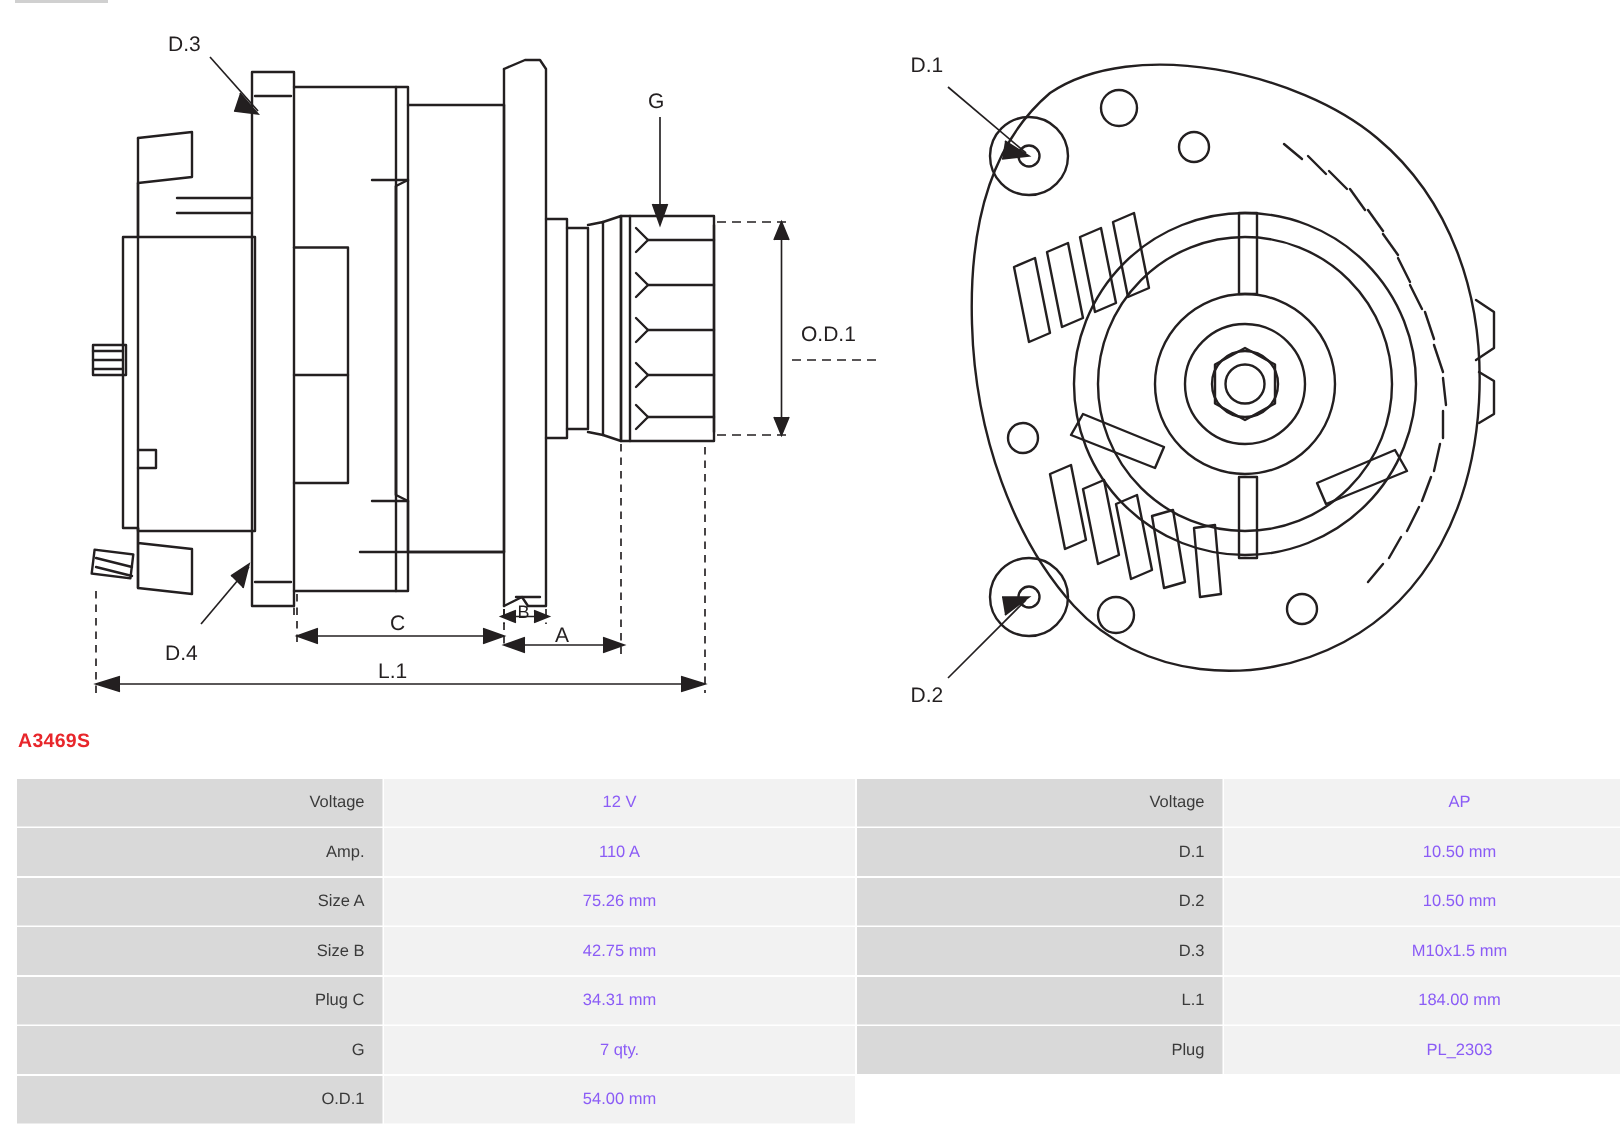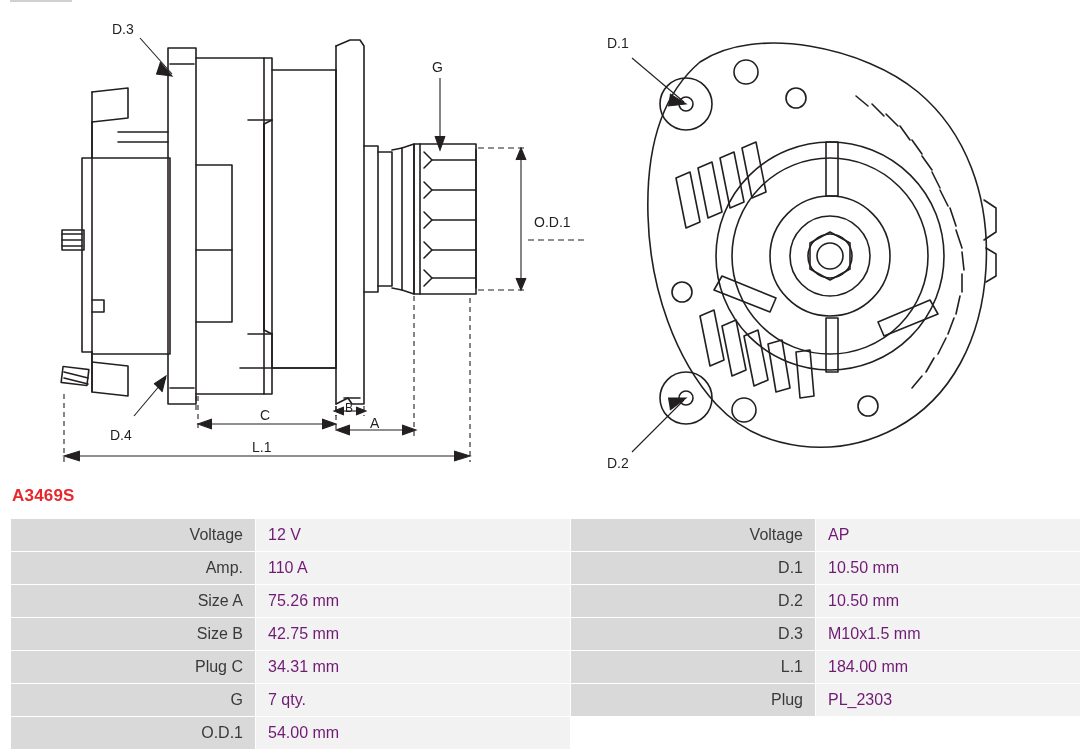--- a/index.html
+++ b/index.html
@@ -24,51 +24,51 @@
     position: absolute;
     left: 0;
     top: 0;
     width: 1080px;
     height: 488px;
   }
   .part-number {
     position: absolute;
     left: 12px;
     top: 486px;
-    font-size: 17px;
+    font-size: 13px;
     font-weight: bold;
     color: #e8262b;
     letter-spacing: 0.2px;
   }
   .spec-table {
     position: absolute;
     left: 10px;
     top: 518px;
     width: 1060px;
     border-collapse: collapse;
     table-layout: fixed;
   }
   .spec-table td {
     height: 32px;
     border: 1px solid #ffffff;
-    font-size: 16px;
+    font-size: 11px;
     padding: 0 12px;
     white-space: nowrap;
     overflow: hidden;
   }
   .spec-table td.label {
     background: #d9d9d9;
     text-align: right;
     color: #3a3a3a;
     width: 220px;
   }
   .spec-table td.value {
     background: #f2f2f2;
-    text-align: left;
-    color: #701a75;
+    text-align: center;
+    color: #8b5cf6;
     width: 290px;
   }
   .spec-table td.empty {
     background: #ffffff;
     border-color: #ffffff;
   }
   .topline {
     position: absolute;
     left: 10px;
     top: 0px;

